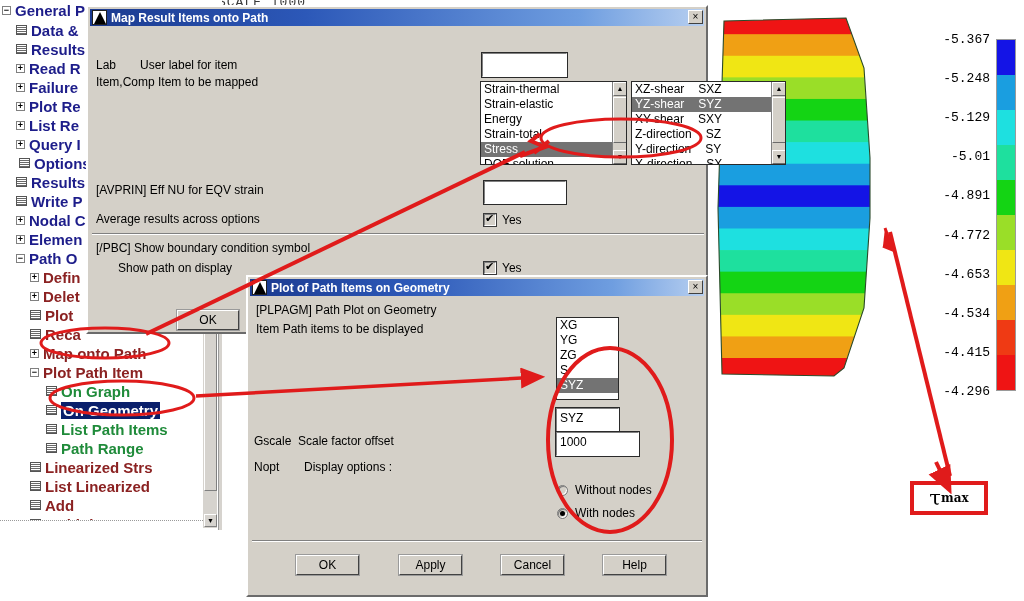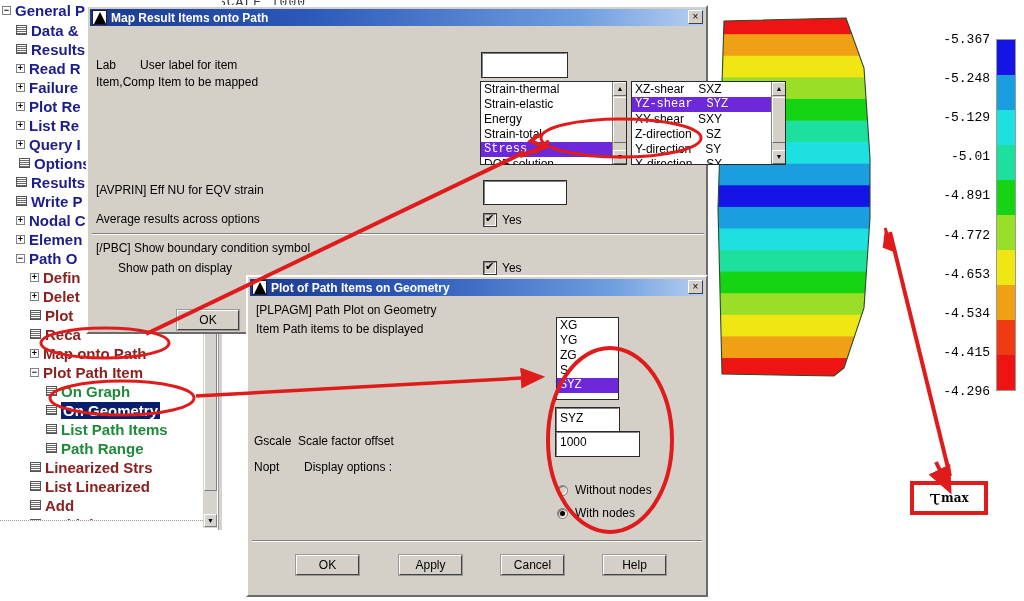--- a/index.html
+++ b/index.html
@@ -133,21 +133,21 @@
 
   .listbox{
     position:absolute; background:#ffffff; overflow:hidden;
     border:1px solid #2a2a2a;
   }
   .listbox .row{
     height:15px; line-height:15px; padding-left:3px;
     font-family:"Liberation Sans", sans-serif; font-size:12px;
     white-space:nowrap; color:#000;
   }
-  .listbox .row.sel{ background:#6d28d9; color:#ffffff;font-family:Liberation Mono, monospace; }
+  .listbox .row.sel{ background:#737373; color:#ffffff; }
   .listbox .row .comp{ display:inline-block; margin-left:14px; }
   .lb-scroll{
     position:absolute; right:0; top:0; width:14px; bottom:0;
     background:#d4d0c8; border-left:1px solid #808080;
   }
   .lb-scroll .btn{
     position:absolute; left:0; width:14px; height:14px; background:#d4d0c8;
     border-top:1px solid #fff; border-left:1px solid #fff;
     border-right:1px solid #6b6b6b; border-bottom:1px solid #6b6b6b;
     text-align:center; font-size:7px; line-height:12px; color:#000;

